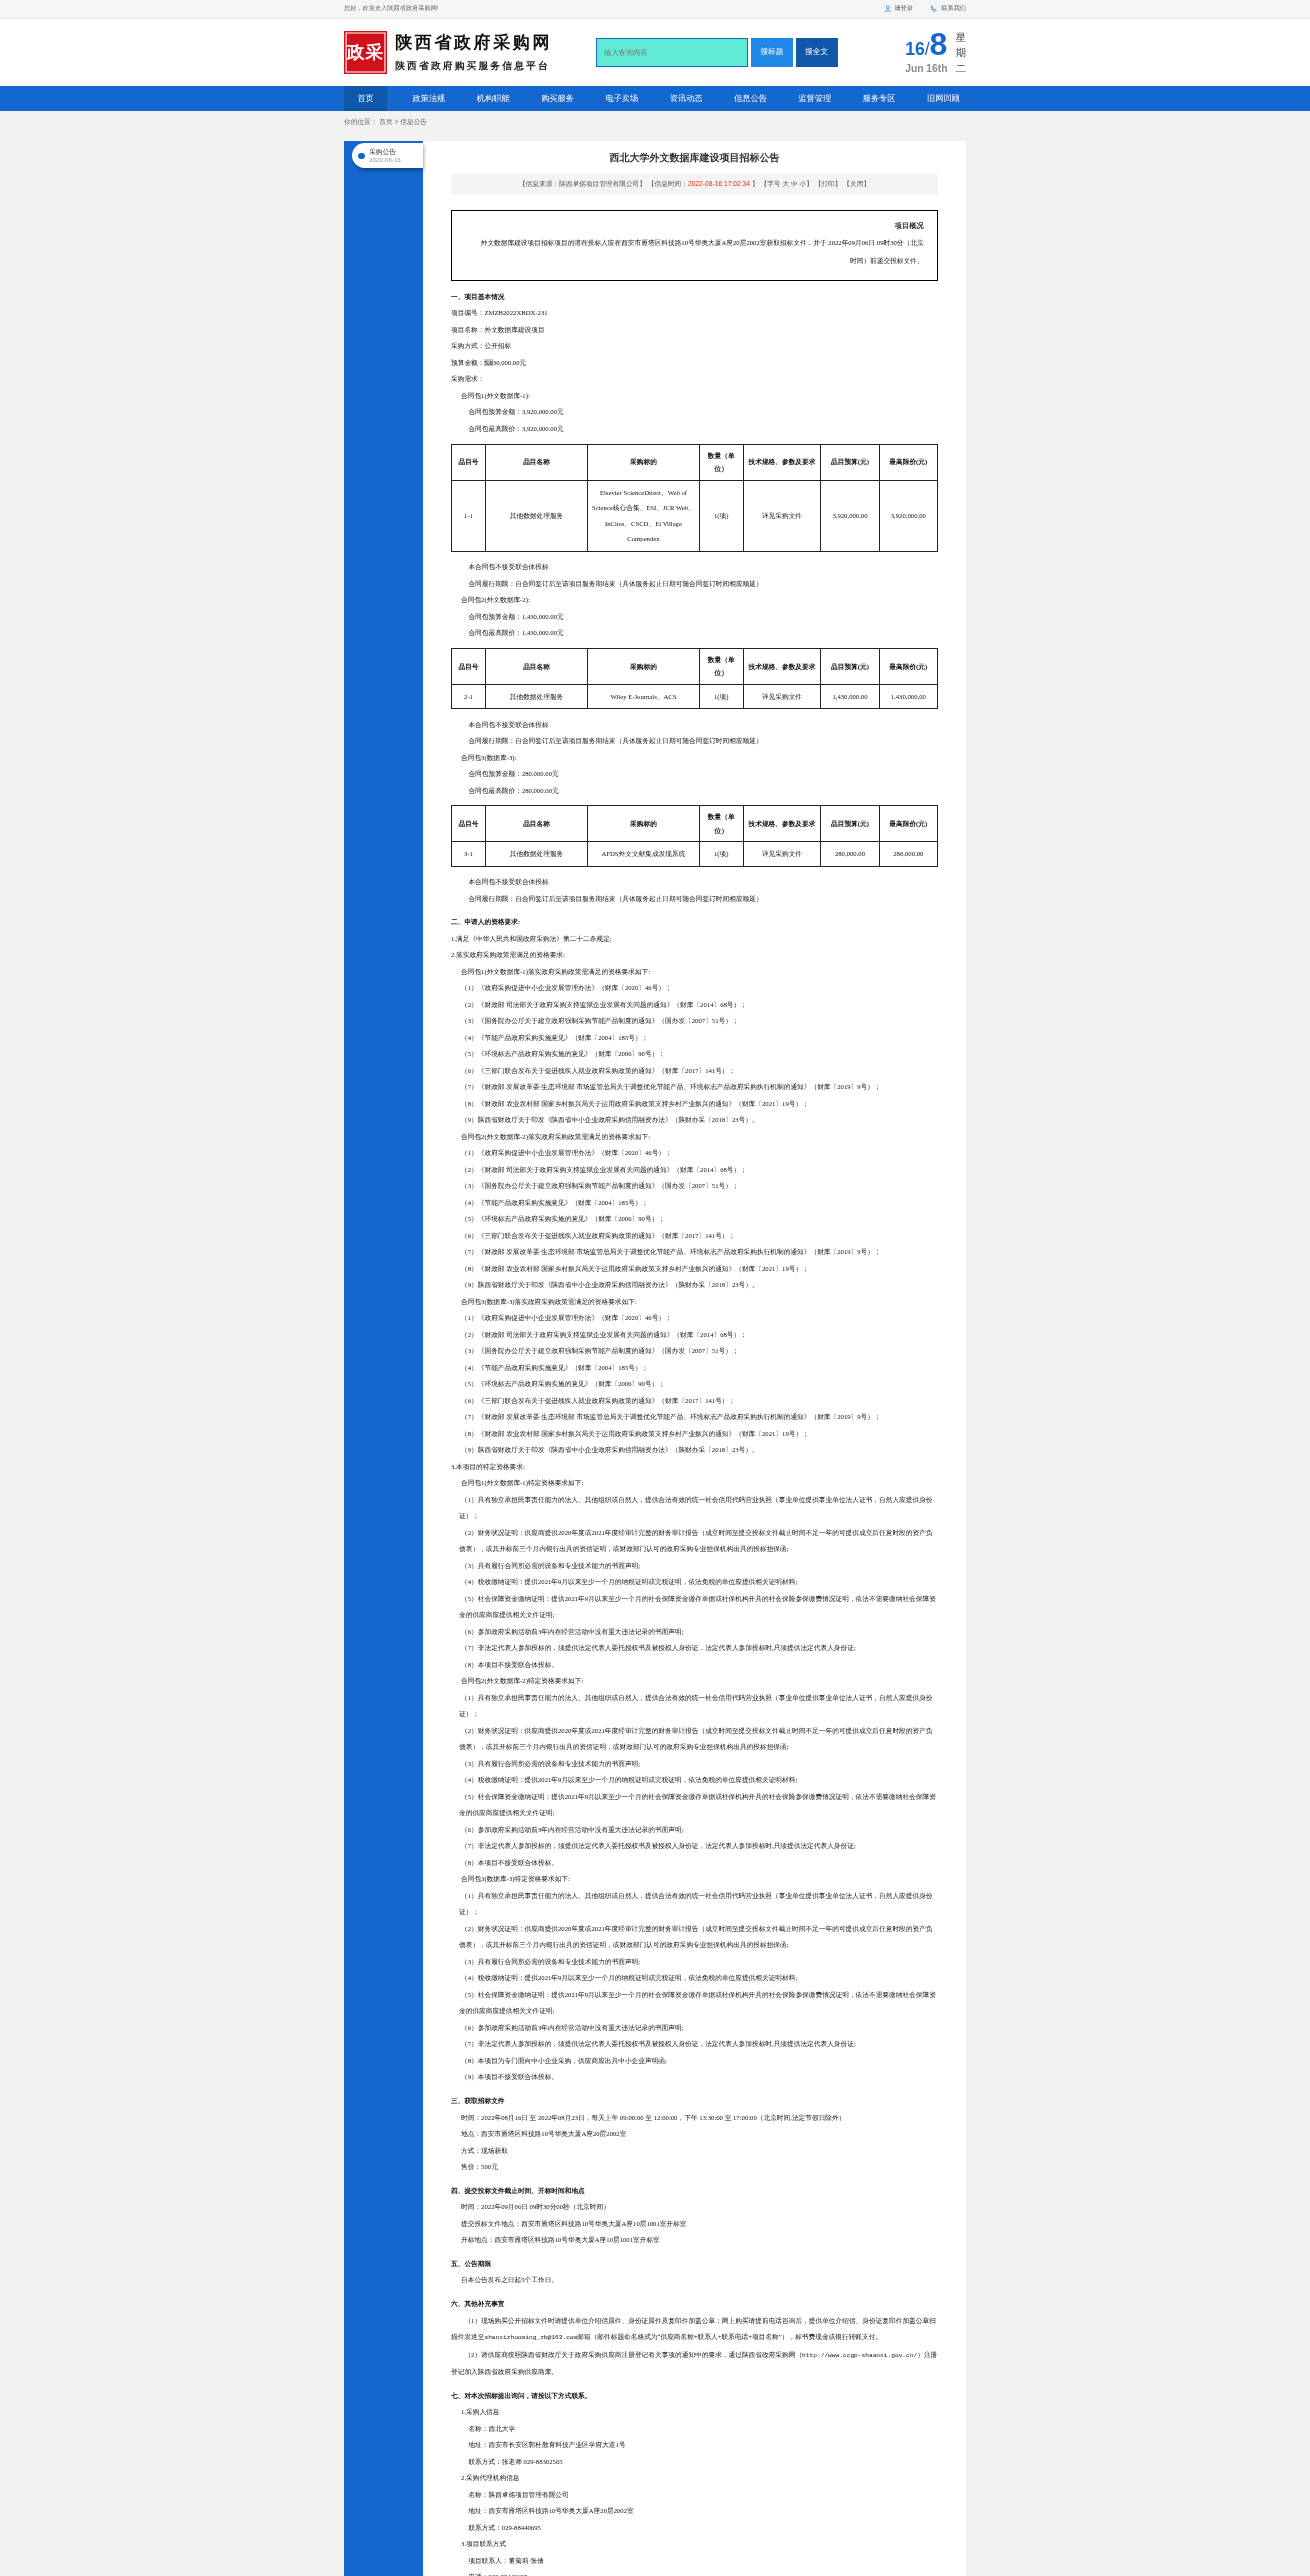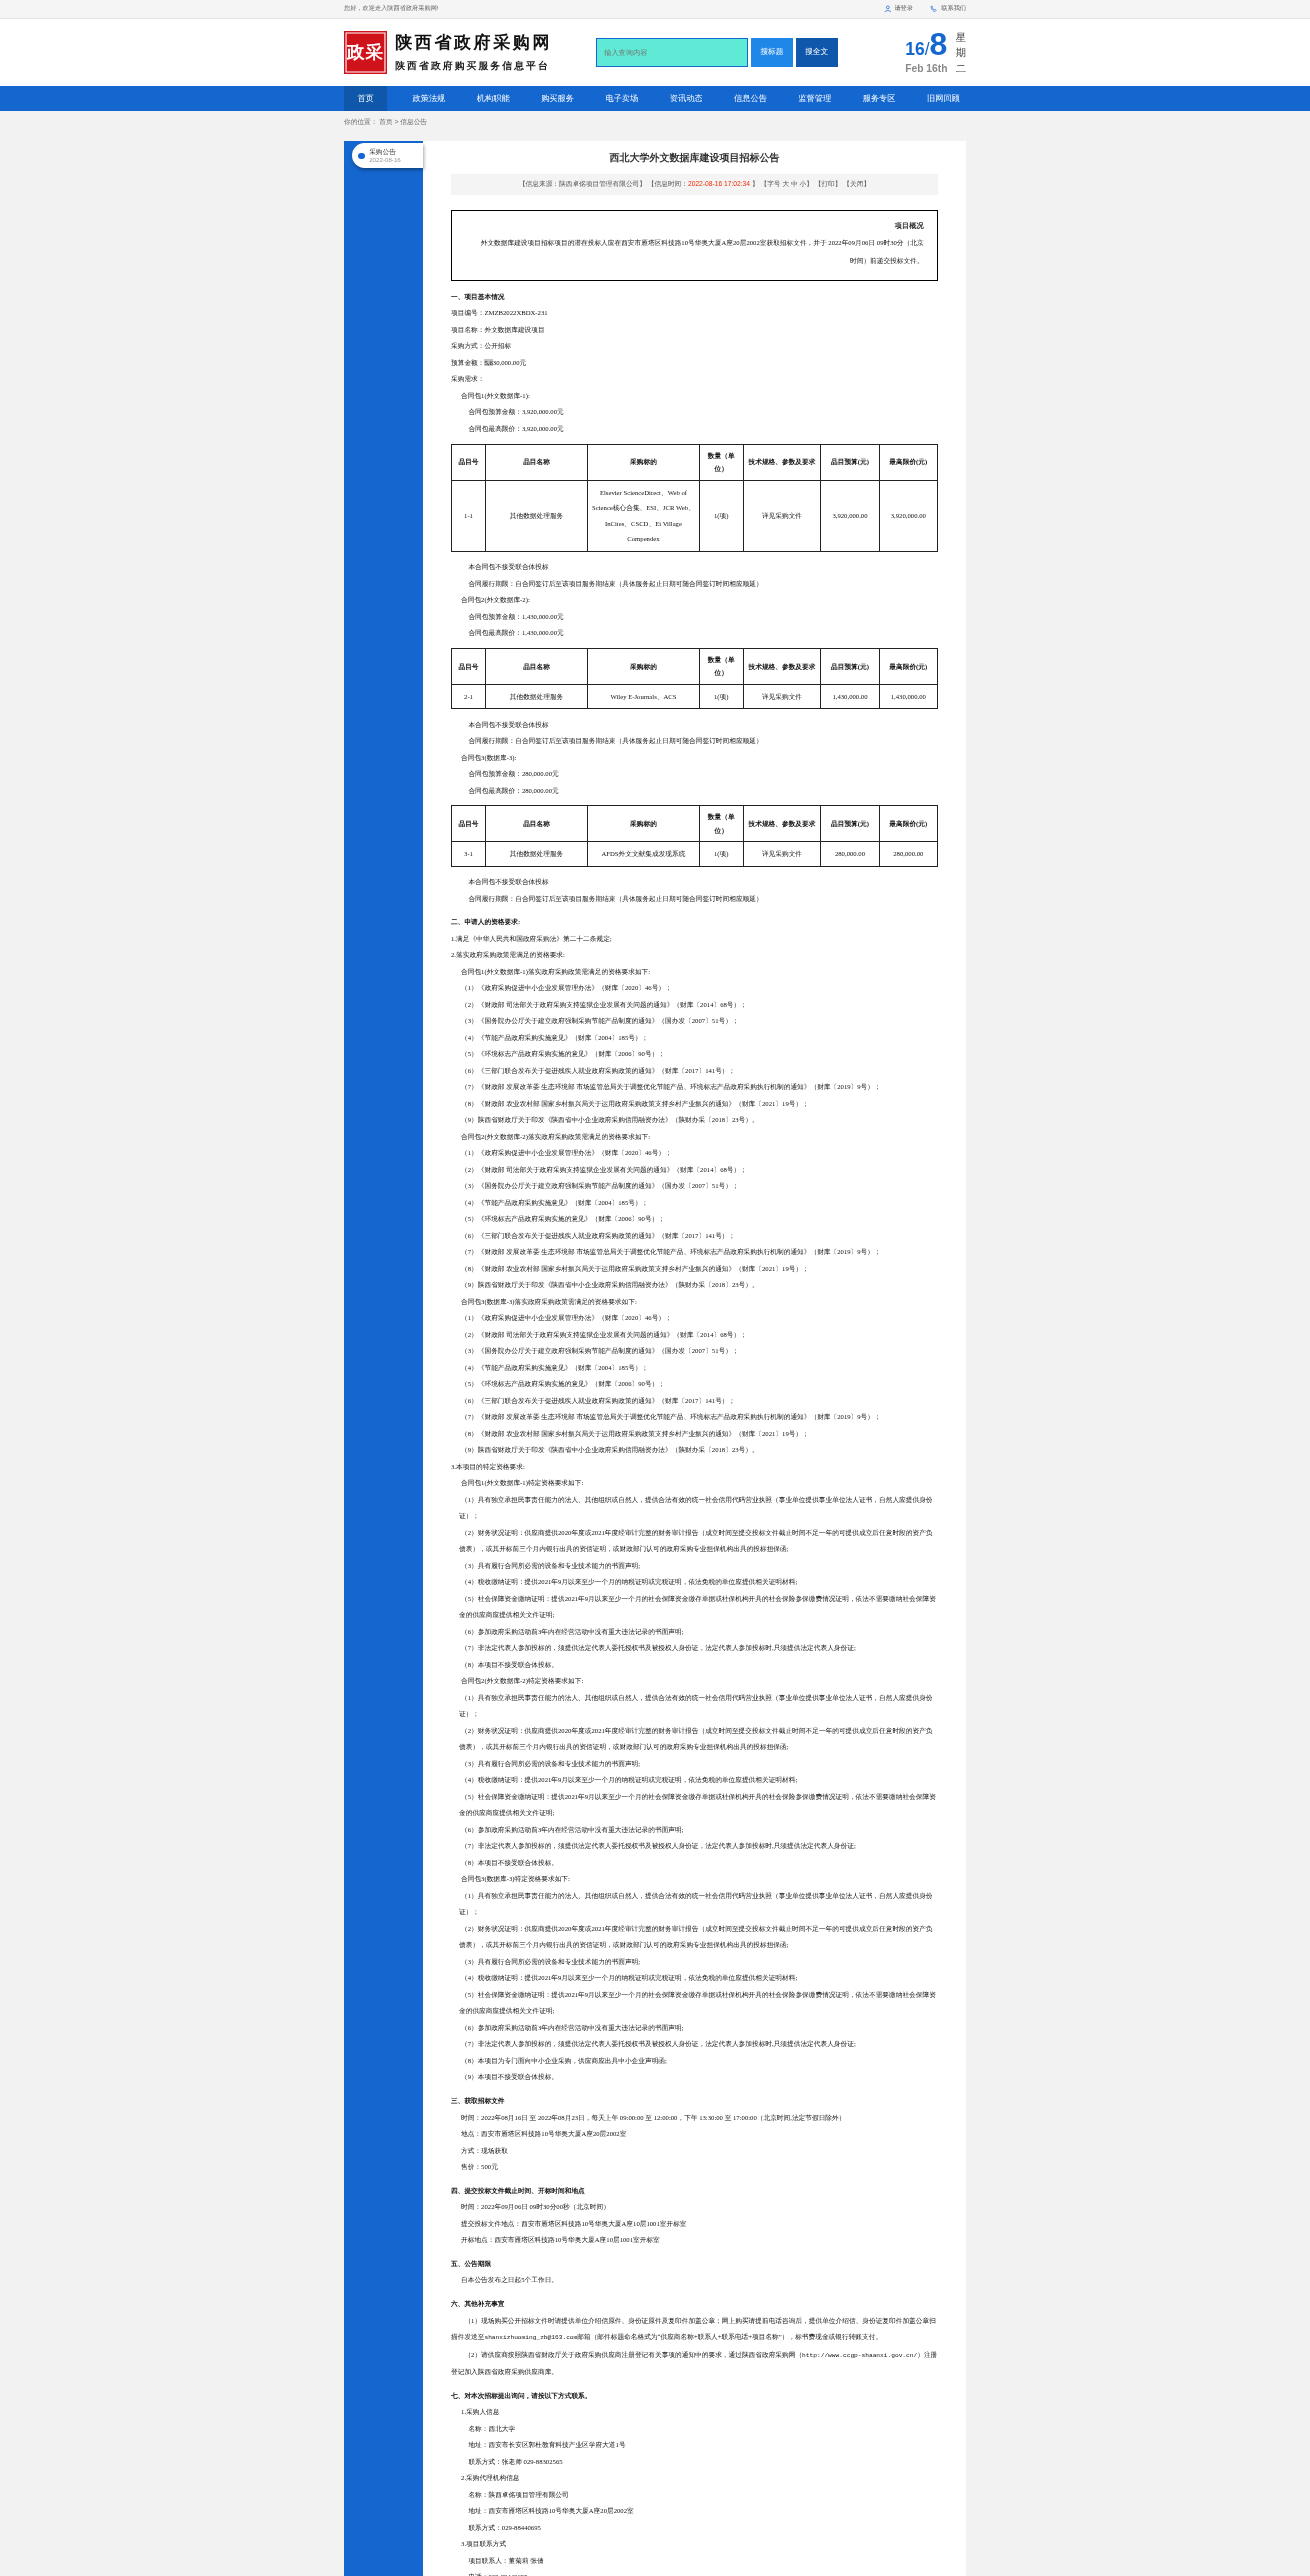--- a/index.html
+++ b/index.html
@@ -116,21 +116,21 @@
       </div>
     </div>
     <div class="search">
       <input type="text" placeholder="输入查询内容" style="">
       <button class="btn btn-title">搜标题</button>
       <button class="btn btn-full">搜全文</button>
     </div>
     <div class="datebox">
       <div class="d-col">
         <div class="d-num"><span class="d-day">16</span><span class="d-sep">/</span><span class="d-mon">8</span></div>
-        <div class="d-en">Feb 16th</div>
+        <div class="d-en">Jun 16th</div>
       </div>
       <div class="d-week">
           <span>星</span>
           <span>期</span>
           <span>二</span>
         </div>
     </div>
   </div>
 </div>
 

